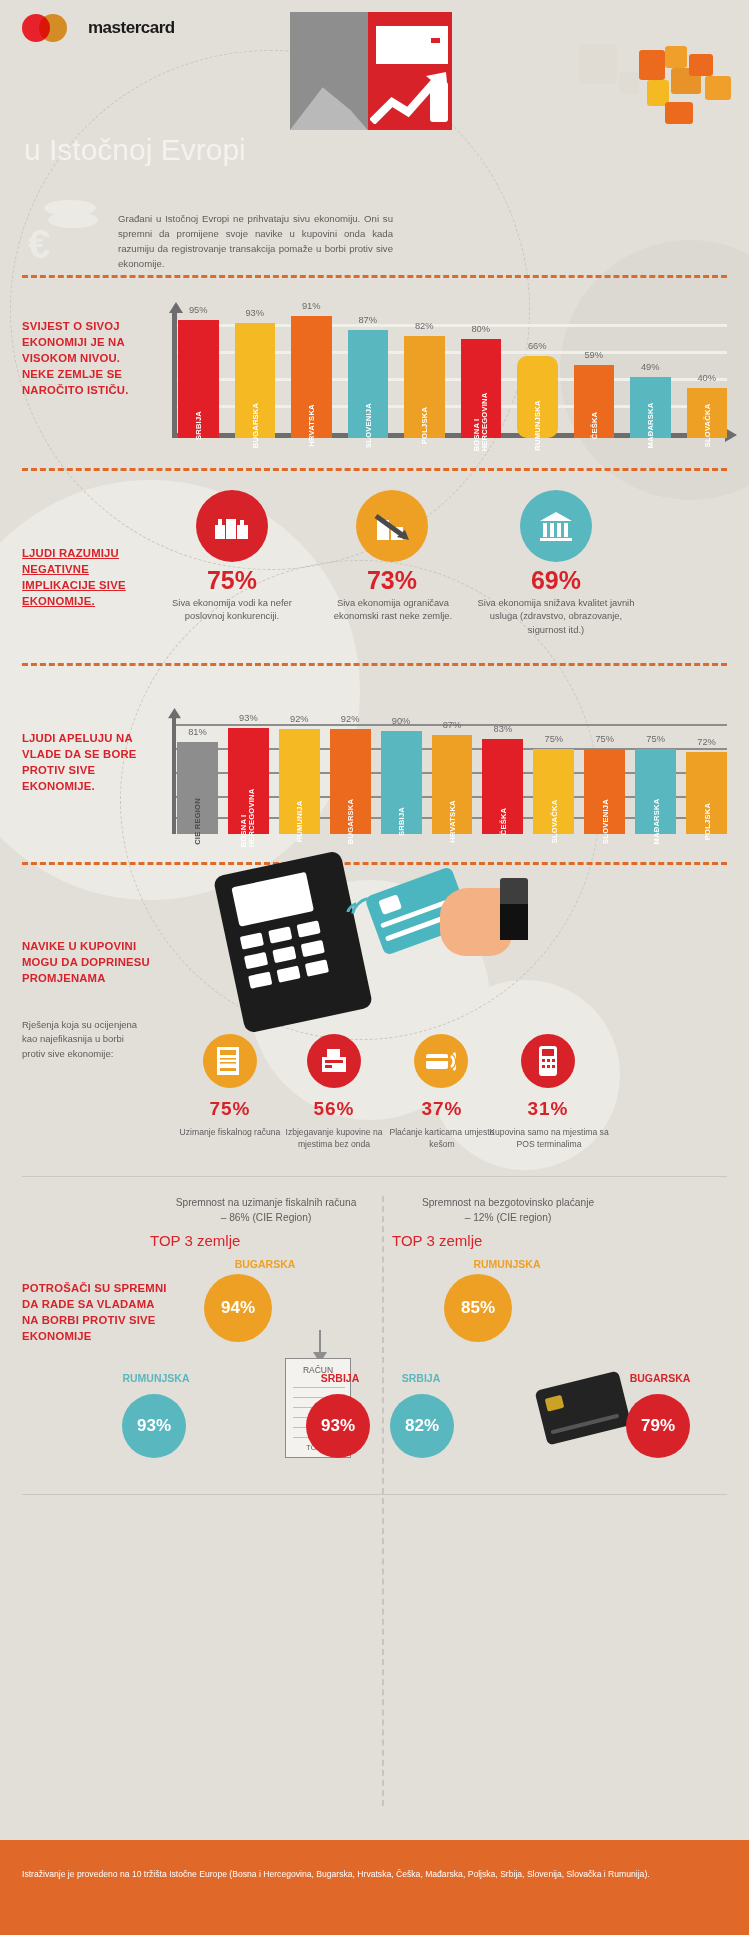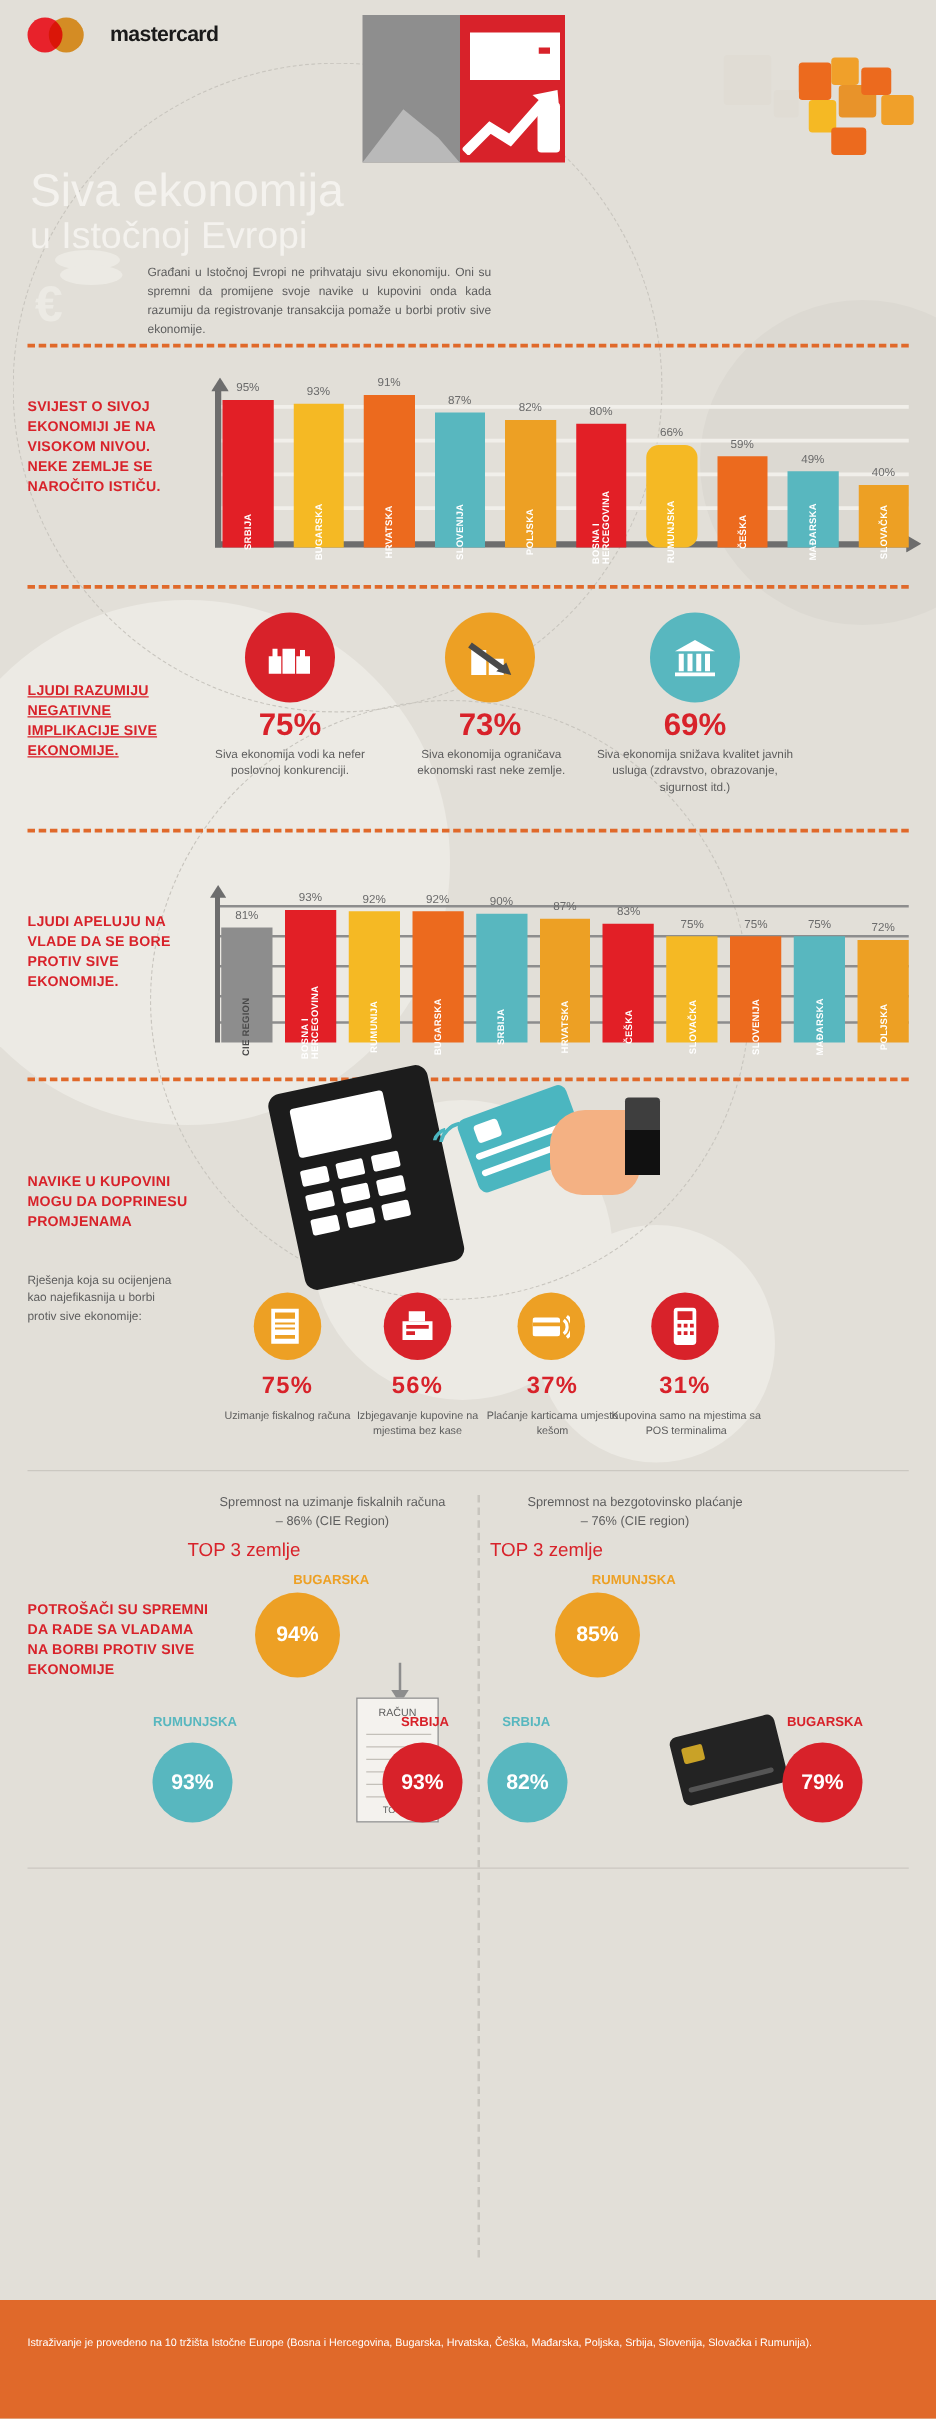--- a/index.html
+++ b/index.html
@@ -150,21 +150,20 @@
       <div class="card"></div>
       <svg class="arrowup" viewBox="0 0 80 56">
         <polyline points="2,54 22,34 38,44 68,10" stroke="#fff" stroke-width="8" fill="none"></polyline>
         <polygon points="76,4 78,26 56,8" fill="#fff"></polygon>
       </svg>
       <div class="phoneicon"></div>
     </div>
   </div>
 
   <h1 class="title">
-    <span>Siva ekonomija</span>
     <span class="l2">u Istočnoj Evropi</span>
   </h1>
 
   <div class="coins">
     <div class="c" style="left:22px;top:0;width:52px;height:16px;"></div>
     <div class="c" style="left:26px;top:12px;width:50px;height:16px;"></div>
     <div class="euro">€</div>
   </div>
   <p class="intro">Građani u Istočnoj Evropi ne prihvataju sivu ekonomiju. Oni su spremni da promijene svoje navike u kupovini onda kada razumiju da registrovanje transakcija pomaže u borbi protiv sive ekonomije.</p>
 
@@ -376,21 +375,21 @@
 
   <div class="solcircle" style="left:307px;top:1034px;background:#d8222a;">
     <svg width="28" height="28" viewBox="0 0 28 28" style="margin:13px">
       <rect x="2" y="10" width="24" height="15" fill="#fff"></rect>
         <rect x="7" y="2" width="13" height="8" fill="#fff"></rect>
       <rect x="5" y="13" width="18" height="3" fill="#d8222a"></rect>
         <rect x="5" y="18" width="7" height="3" fill="#d8222a"></rect>
     </svg>
   </div>
   <div class="solnum" style="left:280px;top:1098px;width:108px;">56%</div>
-  <div class="solcap" style="left:276px;top:1126px;width:116px;">Izbjegavanje kupovine na mjestima bez kase</div>
+  <div class="solcap" style="left:276px;top:1126px;width:116px;">Izbjegavanje kupovine na mjestima bez onda</div>
 
   <div class="solcircle" style="left:414px;top:1034px;background:#eda024;">
     <svg width="30" height="24" viewBox="0 0 30 24" style="margin:15px 12px">
       <rect x="0" y="5" width="22" height="15" rx="2" fill="#fff"></rect>
         <rect x="0" y="9" width="22" height="3" fill="#eda024"></rect>
       <path d="M25 7 a7 7 0 0 1 0 11" stroke="#fff" stroke-width="2.5" fill="none"></path>
       <path d="M27.5 4 a11 11 0 0 1 0 17" stroke="#fff" stroke-width="2.5" fill="none"></path>
     </svg>
   </div>
   <div class="solnum" style="left:388px;top:1098px;width:108px;">37%</div>
@@ -436,21 +435,21 @@
       <div class="ln" style="top:78px;"></div>
     <div class="tot">TOTAL</div>
   </div>
 
   <div class="cname-lbl" style="left:108px;top:1372px;width:96px;color:#58b7bf;">RUMUNJSKA</div>
   <div class="pcircle" style="left:122px;top:1394px;width:64px;height:64px;background:#58b7bf;">93%</div>
   <div class="cname-lbl" style="left:280px;top:1372px;width:120px;color:#d8222a;">SRBIJA</div>
   <div class="pcircle" style="left:306px;top:1394px;width:64px;height:64px;background:#d8222a;">93%</div>
 
   <div class="colhead" style="left:392px;top:1196px;width:232px;">Spremnost na bezgotovinsko plaćanje</div>
-  <div class="colhead" style="left:392px;top:1211px;width:232px;">– 76% (CIE region)</div>
+  <div class="colhead" style="left:392px;top:1211px;width:232px;">– 12% (CIE region)</div>
   <div class="top3" style="left:392px;top:1232px;width:232px;">TOP 3 zemlje</div>
   <div class="cname-lbl" style="left:422px;top:1258px;width:170px;color:#eda024;">RUMUNJSKA</div>
   <div class="pcircle" style="left:444px;top:1274px;width:68px;height:68px;background:#eda024;">85%</div>
 
   <div class="blackcard">
     <div class="cs"></div>
       <div class="bl"></div>
   </div>
 
   <div class="cname-lbl" style="left:376px;top:1372px;width:90px;color:#58b7bf;">SRBIJA</div>

